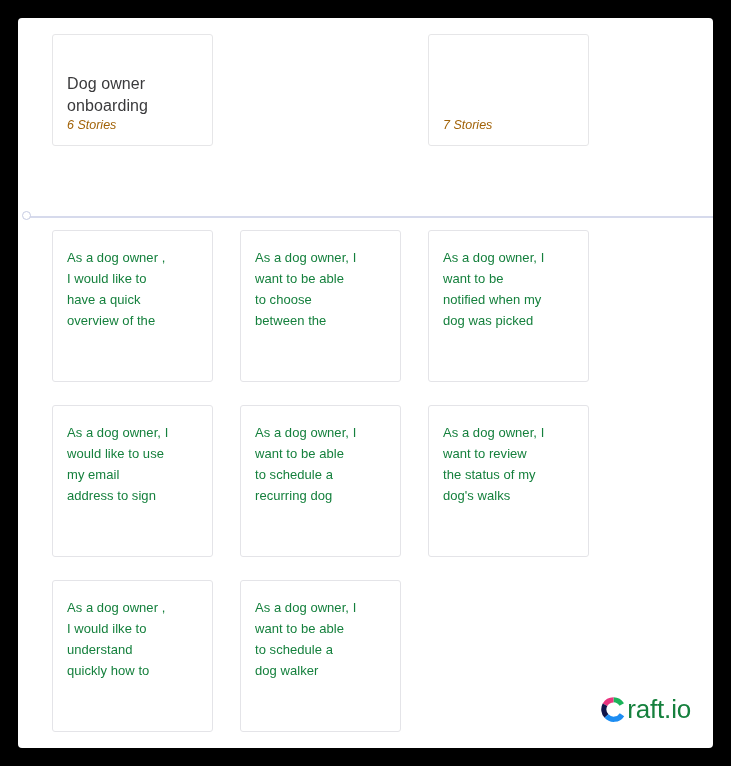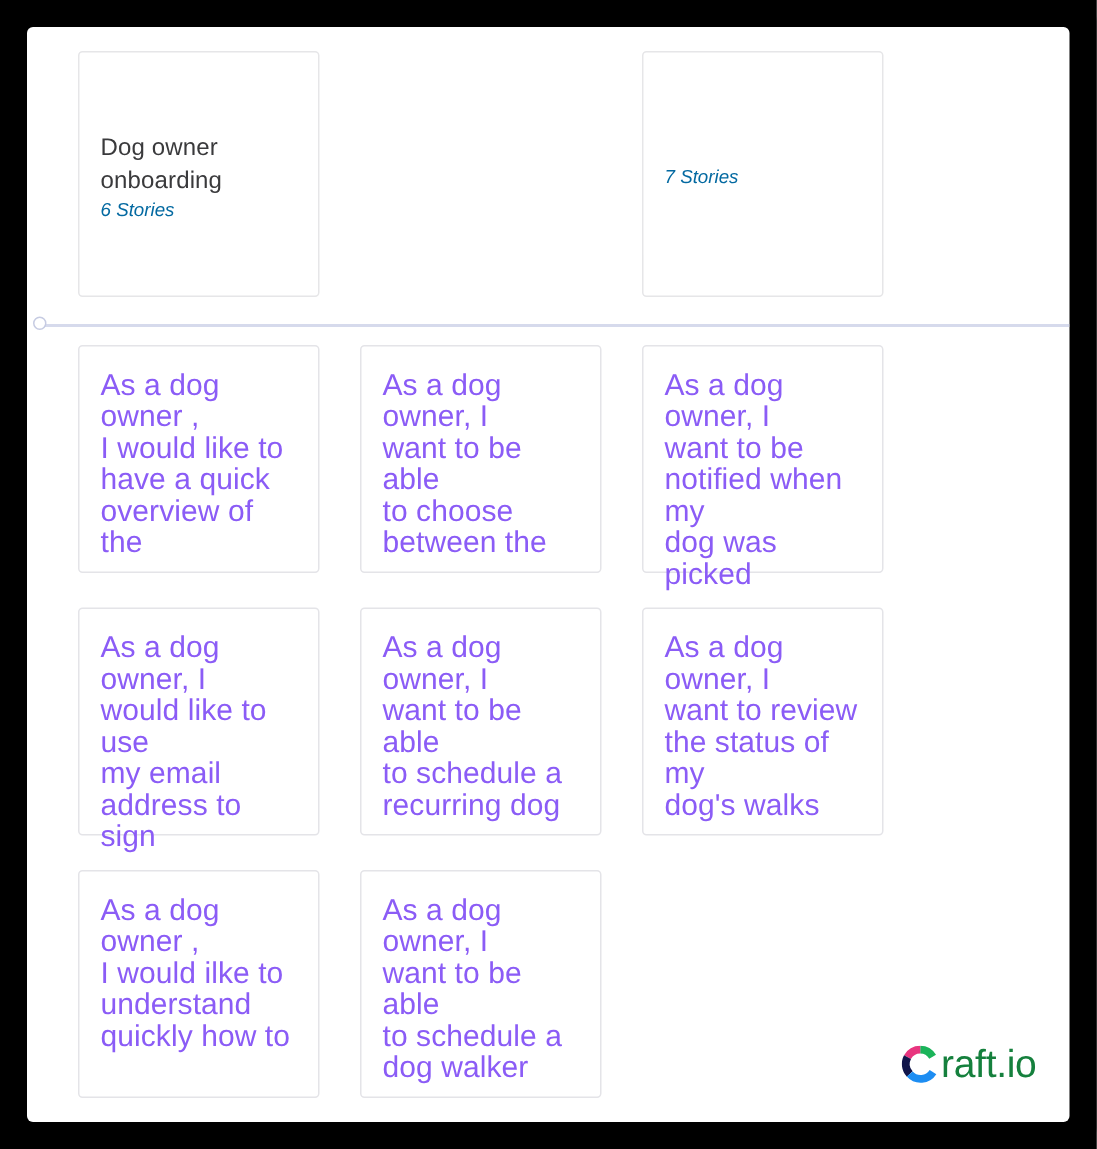--- a/index.html
+++ b/index.html
@@ -43,45 +43,45 @@
     position: absolute;
     left: 0;
     top: 0;
     width: 695px;
     height: 186px;
   }
   .epic-card {
     position: absolute;
     top: 16px;
     width: 161px;
-    height: 164px;
+    height: 112px;
     background: #ffffff;
     border: 1px solid #e6e6e8;
     border-radius: 3px;
     box-sizing: border-box;
     padding: 15px 14px 12px 14px;
     display: flex;
     flex-direction: column;
-    justify-content: center;
+    justify-content: flex-end;
   }
   .epic-card.c0 { left: 34px; }
   .epic-card.c1 { left: 222px; }
   .epic-card.c2 { left: 410px; }
 
   .epic-title {
     font-size: 16px;
     line-height: 22px;
     color: #3a3a3c;
     font-weight: 400;
     letter-spacing: 0.1px;
   }
   .epic-count {
     font-size: 12.5px;
     line-height: 16px;
-    color: #0369a1;
+    color: #a16207;
     font-style: italic;
     font-weight: 400;
   }
 
   
   .divider-wrap {
     position: absolute;
     left: 0;
     top: 192px;
     width: 695px;
@@ -126,23 +126,23 @@
     background: #ffffff;
     border: 1px solid #e4e4e8;
     border-radius: 3px;
     box-sizing: border-box;
     padding: 16px 13px 12px 14px;
   }
   .story-card.col0 { left: 34px; }
   .story-card.col1 { left: 222px; }
   .story-card.col2 { left: 410px; }
   .story-text {
-    font-size: 20px;
+    font-size: 13px;
     line-height: 21px;
-    color: #8b5cf6;
+    color: #15803d;
     font-weight: 400;
     letter-spacing: 0.05px;
     white-space: pre-line;
   }
 
   
   .brand {
     position: absolute;
     right: 22px;
     bottom: 22px;

